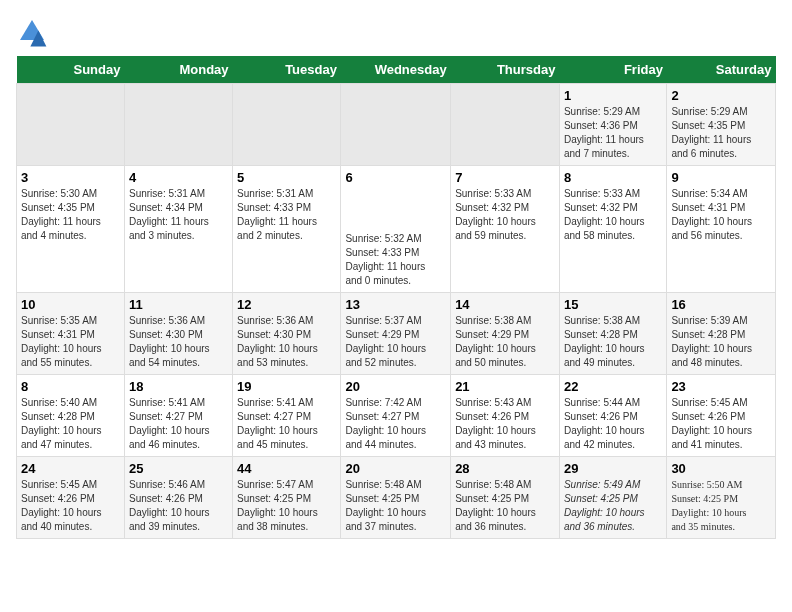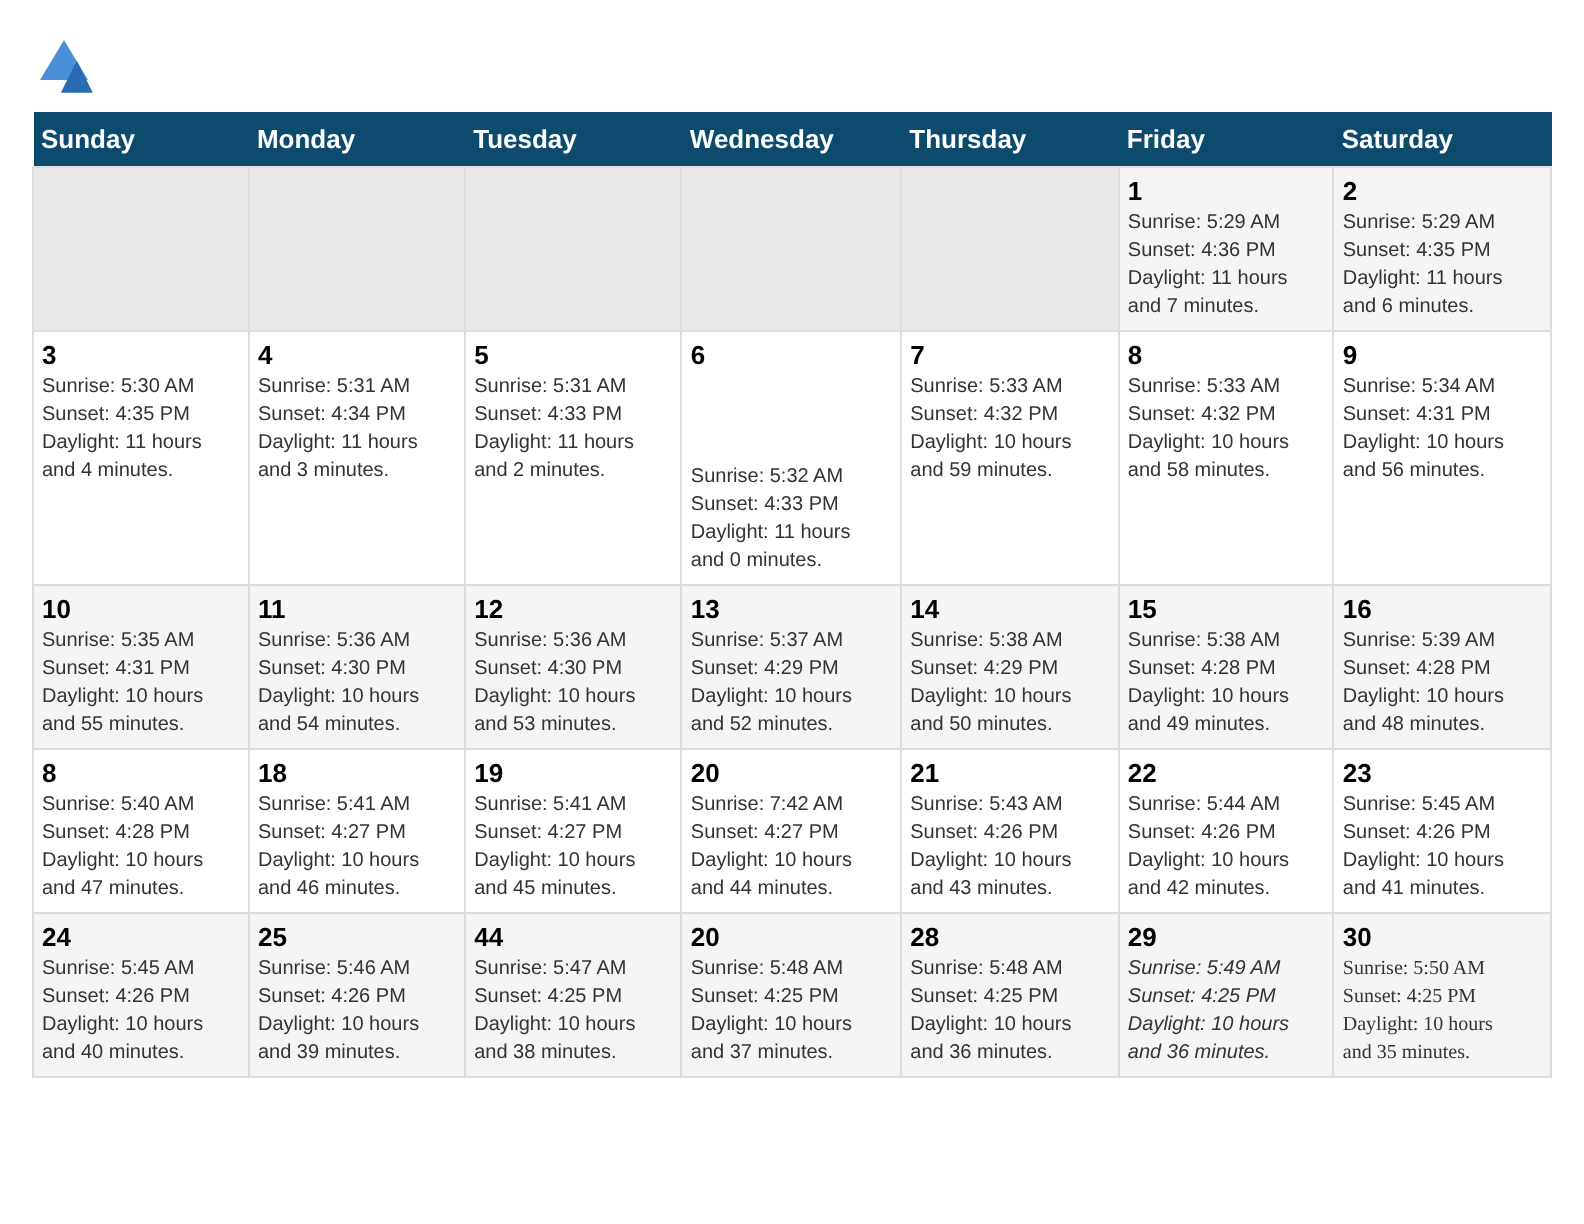--- a/index.html
+++ b/index.html
@@ -51,24 +51,24 @@
     .location {
       font-size: 16px;
       color: #555;
     }
     table {
       width: 100%;
       border-collapse: collapse;
       font-size: 11px;
     }
     thead th {
-      background-color: #0c4a6e;
+      background-color: #15803d;
       color: #fff;
       padding: 6px 4px;
-      text-align: left;
+      text-align: right;
       font-size: 13px;
       font-weight: bold;
     }
     tbody tr {
       vertical-align: top;
     }
     tbody tr:nth-child(odd) {
       background-color: #f5f5f5;
     }
     tbody tr:nth-child(even) {

